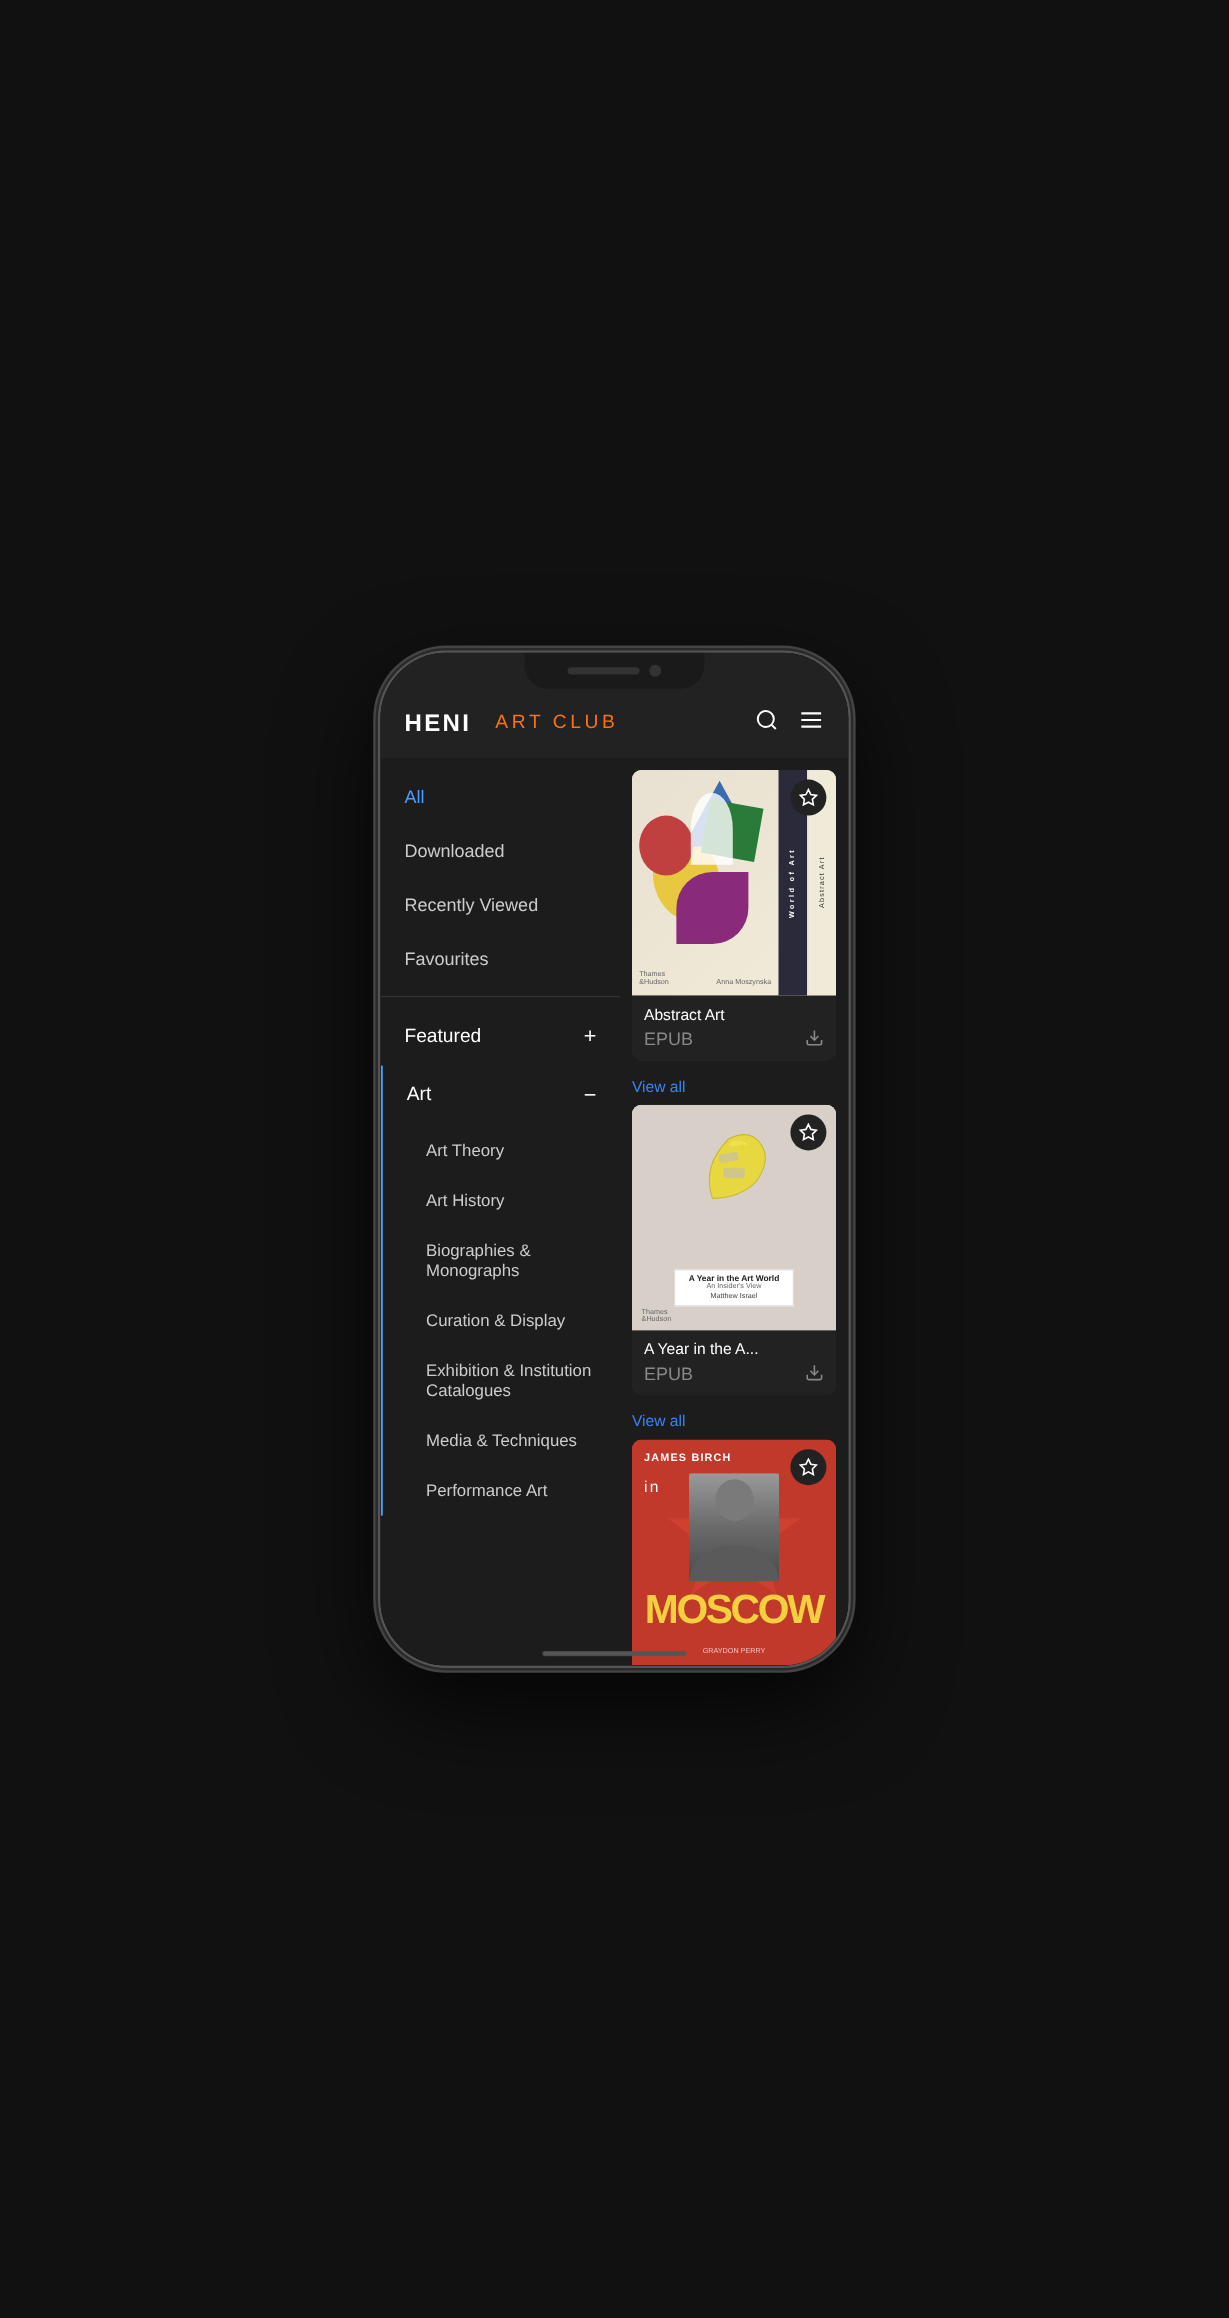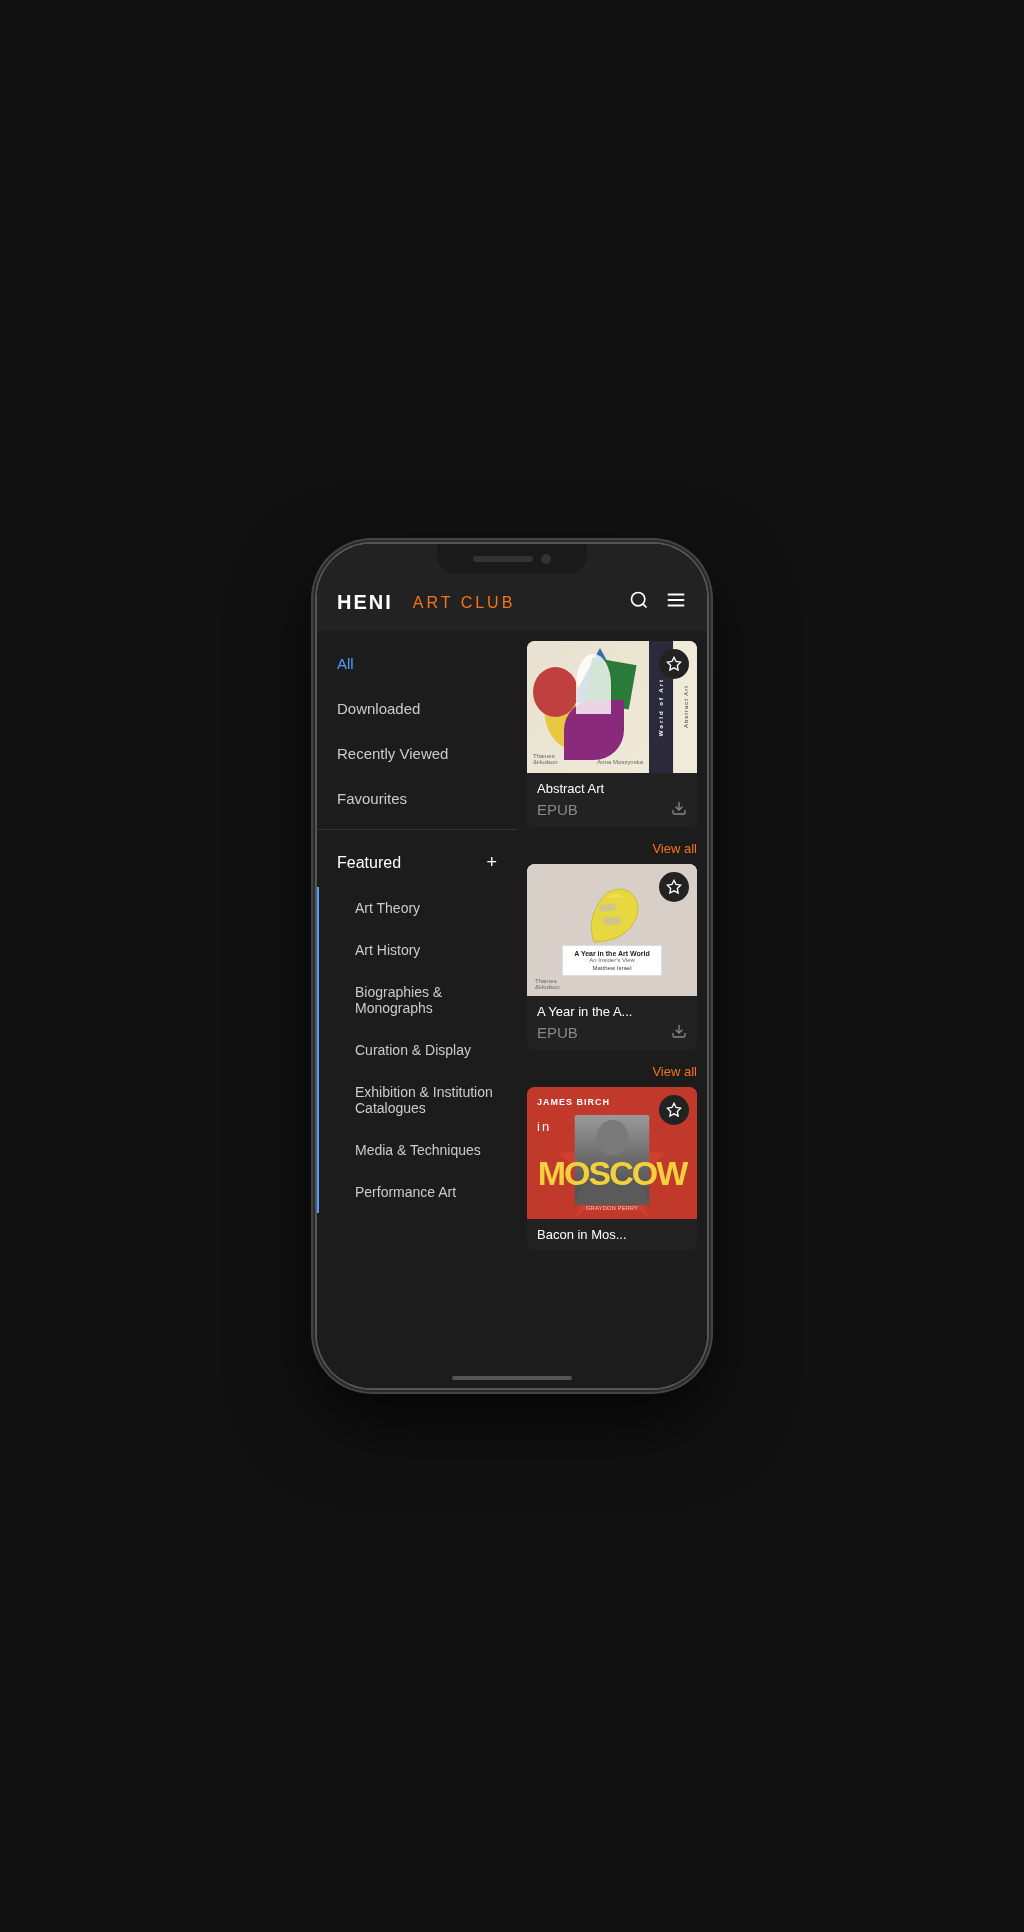--- a/index.html
+++ b/index.html
@@ -202,21 +202,21 @@
     .book-card {
       background: #2a2a2a;
       border-radius: 8px;
       overflow: hidden;
       margin-bottom: 10px;
       position: relative;
     }
 
     .book-cover {
       width: 100%;
-      height: 132px;
+      height: 188px;
       position: relative;
       overflow: hidden;
     }
 
     .star-btn {
       position: absolute;
       top: 8px;
       right: 8px;
       width: 30px;
       height: 30px;
@@ -251,23 +251,23 @@
     .book-format {
       color: #888;
       font-size: 15px;
     }
     .download-icon {
       color: #888;
       font-size: 14px;
     }
 
     .view-all-btn {
-      text-align: right;
+      text-align: left;
       padding: 4px 0 8px 0;
-      color: #f97316;
+      color: #3b82f6;
       font-size: 13px;
       cursor: pointer;
     }
     
     .abstract-art-bg {
       width: 100%;
       height: 100%;
       background: #f5f0e8;
       position: relative;
       display: flex;
@@ -366,20 +366,24 @@
           </div>
 
           <div class="sidebar-divider"></div>
 
           <div class="section-header">
             <span class="section-header-text">Featured</span>
             <span class="section-icon">+</span>
           </div>
 
           <div class="art-section">
+            <div class="art-header">
+              <span class="art-header-text">Art</span>
+              <span class="section-icon">−</span>
+            </div>
             <div class="sub-item">
               <span>Art Theory</span>
             </div>
             <div class="sub-item">
               <span>Art History</span>
             </div>
             <div class="sub-item">
               <span>Biographies &amp; Monographs</span>
             </div>
             <div class="sub-item">

